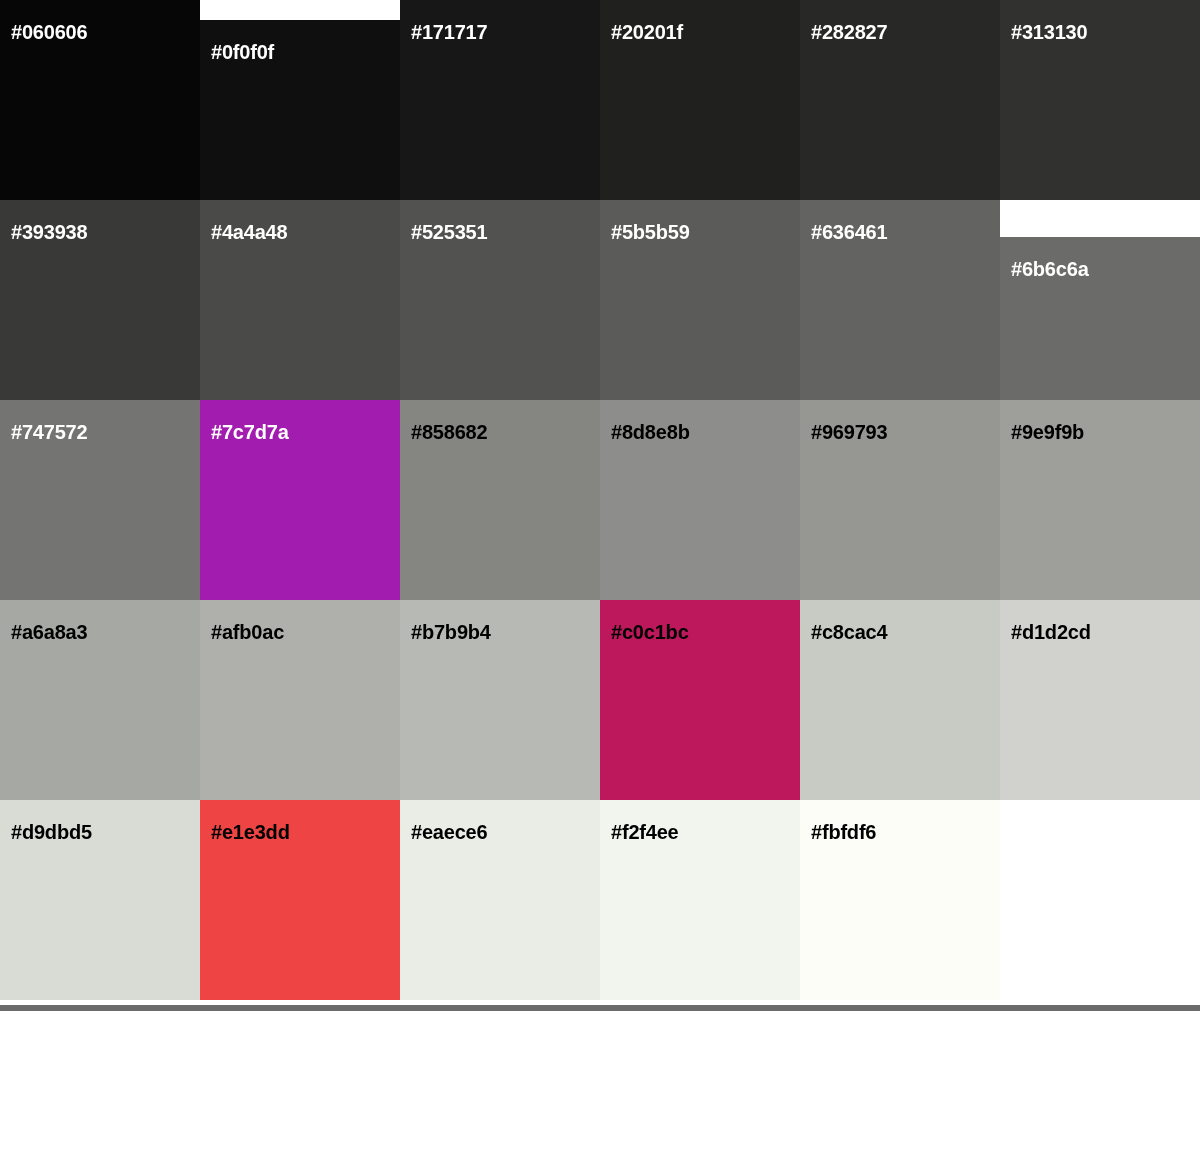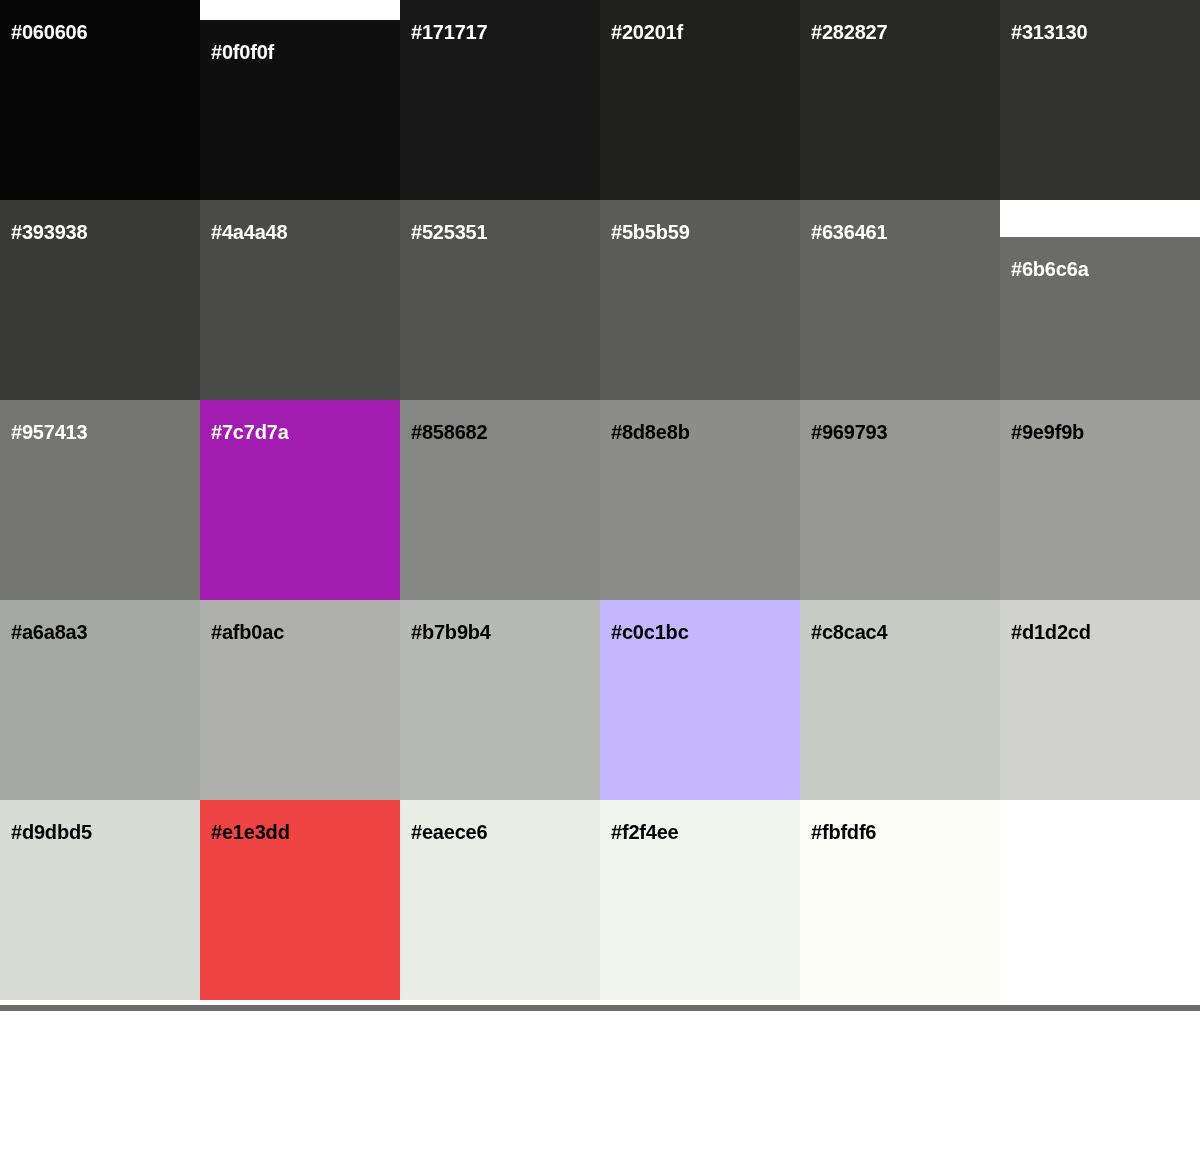--- a/index.html
+++ b/index.html
@@ -73,21 +73,21 @@
       <div class="swatch light-text" style="background: rgb(91, 91, 89);">
         <div class="code">#5b5b59</div>
       </div>
       <div class="swatch light-text" style="background: rgb(99, 100, 97);">
         <div class="code">#636461</div>
       </div>
       <div class="swatch light-text" style="background: rgb(107, 108, 106); margin-top: 37px;">
         <div class="code">#6b6c6a</div>
       </div>
       <div class="swatch light-text" style="background: rgb(116, 117, 114);">
-        <div class="code">#957413</div>
+        <div class="code">#747572</div>
       </div>
       <div class="swatch light-text" style="background: #a21caf;">
         <div class="code">#7c7d7a</div>
       </div>
       <div class="swatch dark-text" style="background: rgb(133, 134, 130);">
         <div class="code">#858682</div>
       </div>
       <div class="swatch dark-text" style="background: rgb(141, 142, 139);">
         <div class="code">#8d8e8b</div>
       </div>
@@ -99,21 +99,21 @@
       </div>
       <div class="swatch dark-text" style="background: rgb(166, 168, 163);">
         <div class="code">#a6a8a3</div>
       </div>
       <div class="swatch dark-text" style="background: rgb(175, 176, 172);">
         <div class="code">#afb0ac</div>
       </div>
       <div class="swatch dark-text" style="background: rgb(183, 185, 180);">
         <div class="code">#b7b9b4</div>
       </div>
-      <div class="swatch dark-text" style="background: #c4b5fd;">
+      <div class="swatch dark-text" style="background: #be185d;">
         <div class="code">#c0c1bc</div>
       </div>
       <div class="swatch dark-text" style="background: rgb(200, 202, 196);">
         <div class="code">#c8cac4</div>
       </div>
       <div class="swatch dark-text" style="background: rgb(209, 210, 205);">
         <div class="code">#d1d2cd</div>
       </div>
       <div class="swatch dark-text" style="background: rgb(217, 219, 213);">
         <div class="code">#d9dbd5</div>

